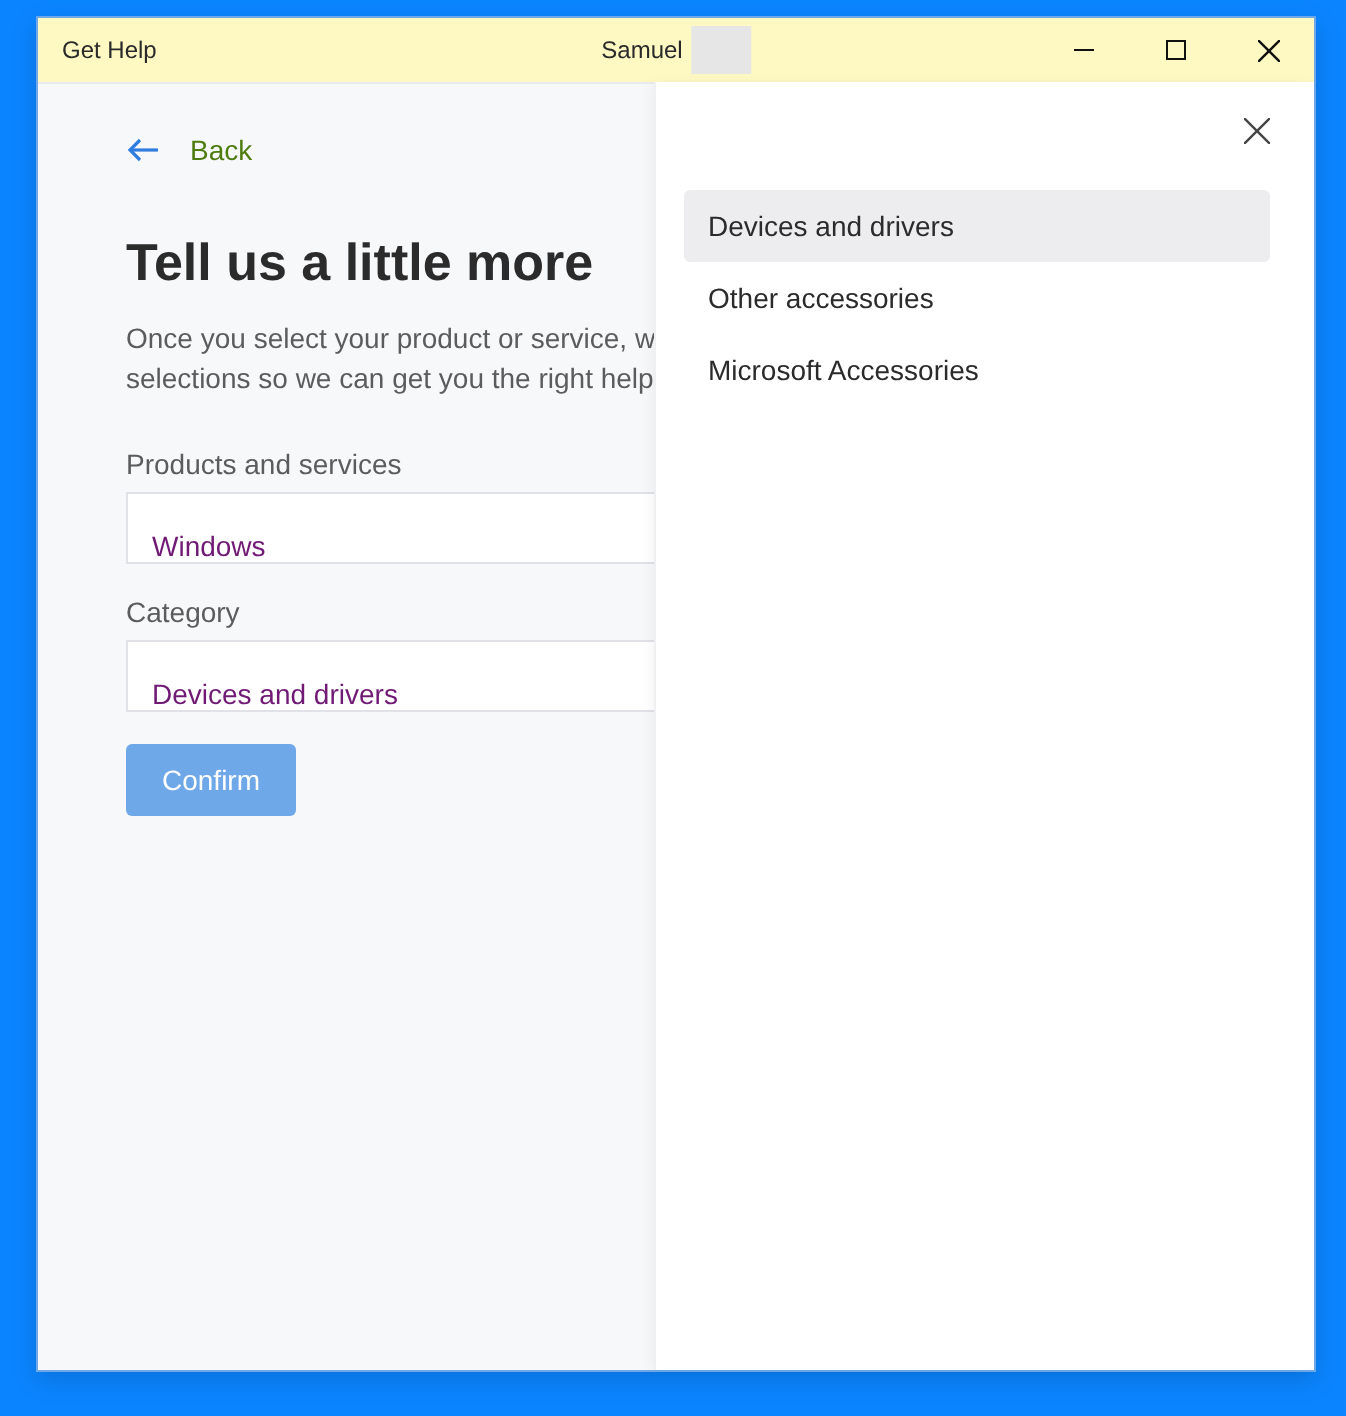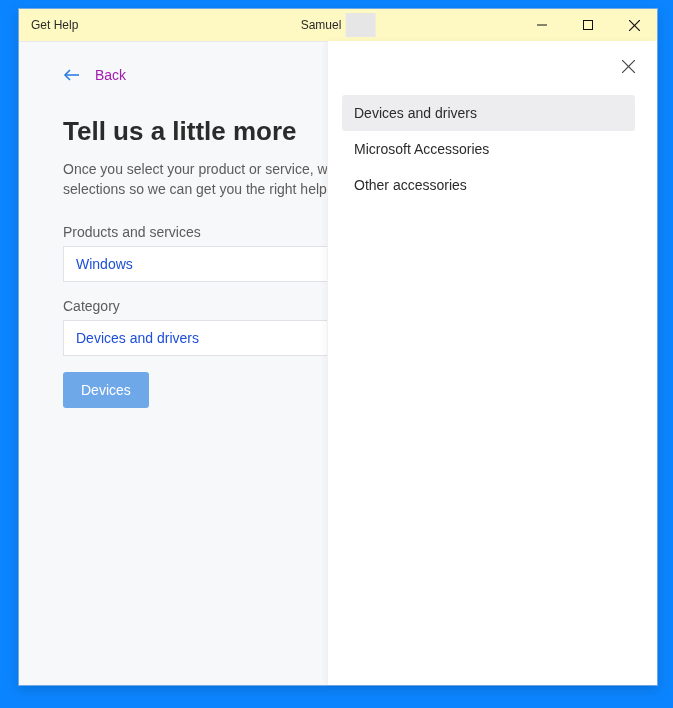--- a/index.html
+++ b/index.html
@@ -70,21 +70,21 @@
       padding: 18px 44px 0 44px;
     }
     .back-row {
       display: flex;
       align-items: center;
       gap: 14px;
       height: 30px;
       margin-bottom: 26px;
     }
     .back-row svg { display:block; }
-    .back-label { font-size: 14px; color: #a21caf; }
+    .back-label { font-size: 14px; color: #4d7c0f; }
     h1.title {
       font-size: 26px;
       font-weight: 600;
       color: #2b2b2b;
       margin-bottom: 12px;
     }
     .subtitle {
       font-size: 14px;
       color: #5c5c5c;
       line-height: 1.45;
@@ -97,23 +97,23 @@
       margin-bottom: 6px;
     }
     .field-input {
       width: 100%;
       max-width: 520px;
       height: 36px;
       background: #ffffff;
       border: 1px solid #e0e2e8;
       padding: 0 12px;
       font-size: 14px;
-      color: #1d4ed8;
-      display: flex;
-      align-items: center;
+      color: #701a75;
+      display: flex;
+      align-items: flex-end;
       margin-bottom: 16px;
     }
     .confirm-btn {
       display: inline-flex;
       align-items: center;
       justify-content: center;
       background: #6fa8e8;
       color: #ffffff;
       font-size: 14px;
       height: 36px;
@@ -202,38 +202,38 @@
       <div class="field-input">
         <span>Windows</span>
       </div>
 
       <div class="field-label">Category</div>
       <div class="field-input">
         <span>Devices and drivers</span>
       </div>
 
       <button class="confirm-btn">
-        <span>Devices</span>
+        <span>Confirm</span>
       </button>
     </div>
 
     <div class="panel">
       <div class="panel-close">
         <svg width="13" height="13">
             <line x1="0" y1="0" x2="13" y2="13" stroke="#444" stroke-width="1.2"></line>
             <line x1="13" y1="0" x2="0" y2="13" stroke="#444" stroke-width="1.2"></line>
           </svg>
       </div>
       <div class="panel-list">
         <div class="panel-item selected">
           <span>Devices and drivers</span>
         </div>
         <div class="panel-item">
+          <span>Other accessories</span>
+        </div>
+        <div class="panel-item">
           <span>Microsoft Accessories</span>
-        </div>
-        <div class="panel-item">
-          <span>Other accessories</span>
         </div>
       </div>
     </div>
 
   </div>
 </div>
 
 </body></html>

